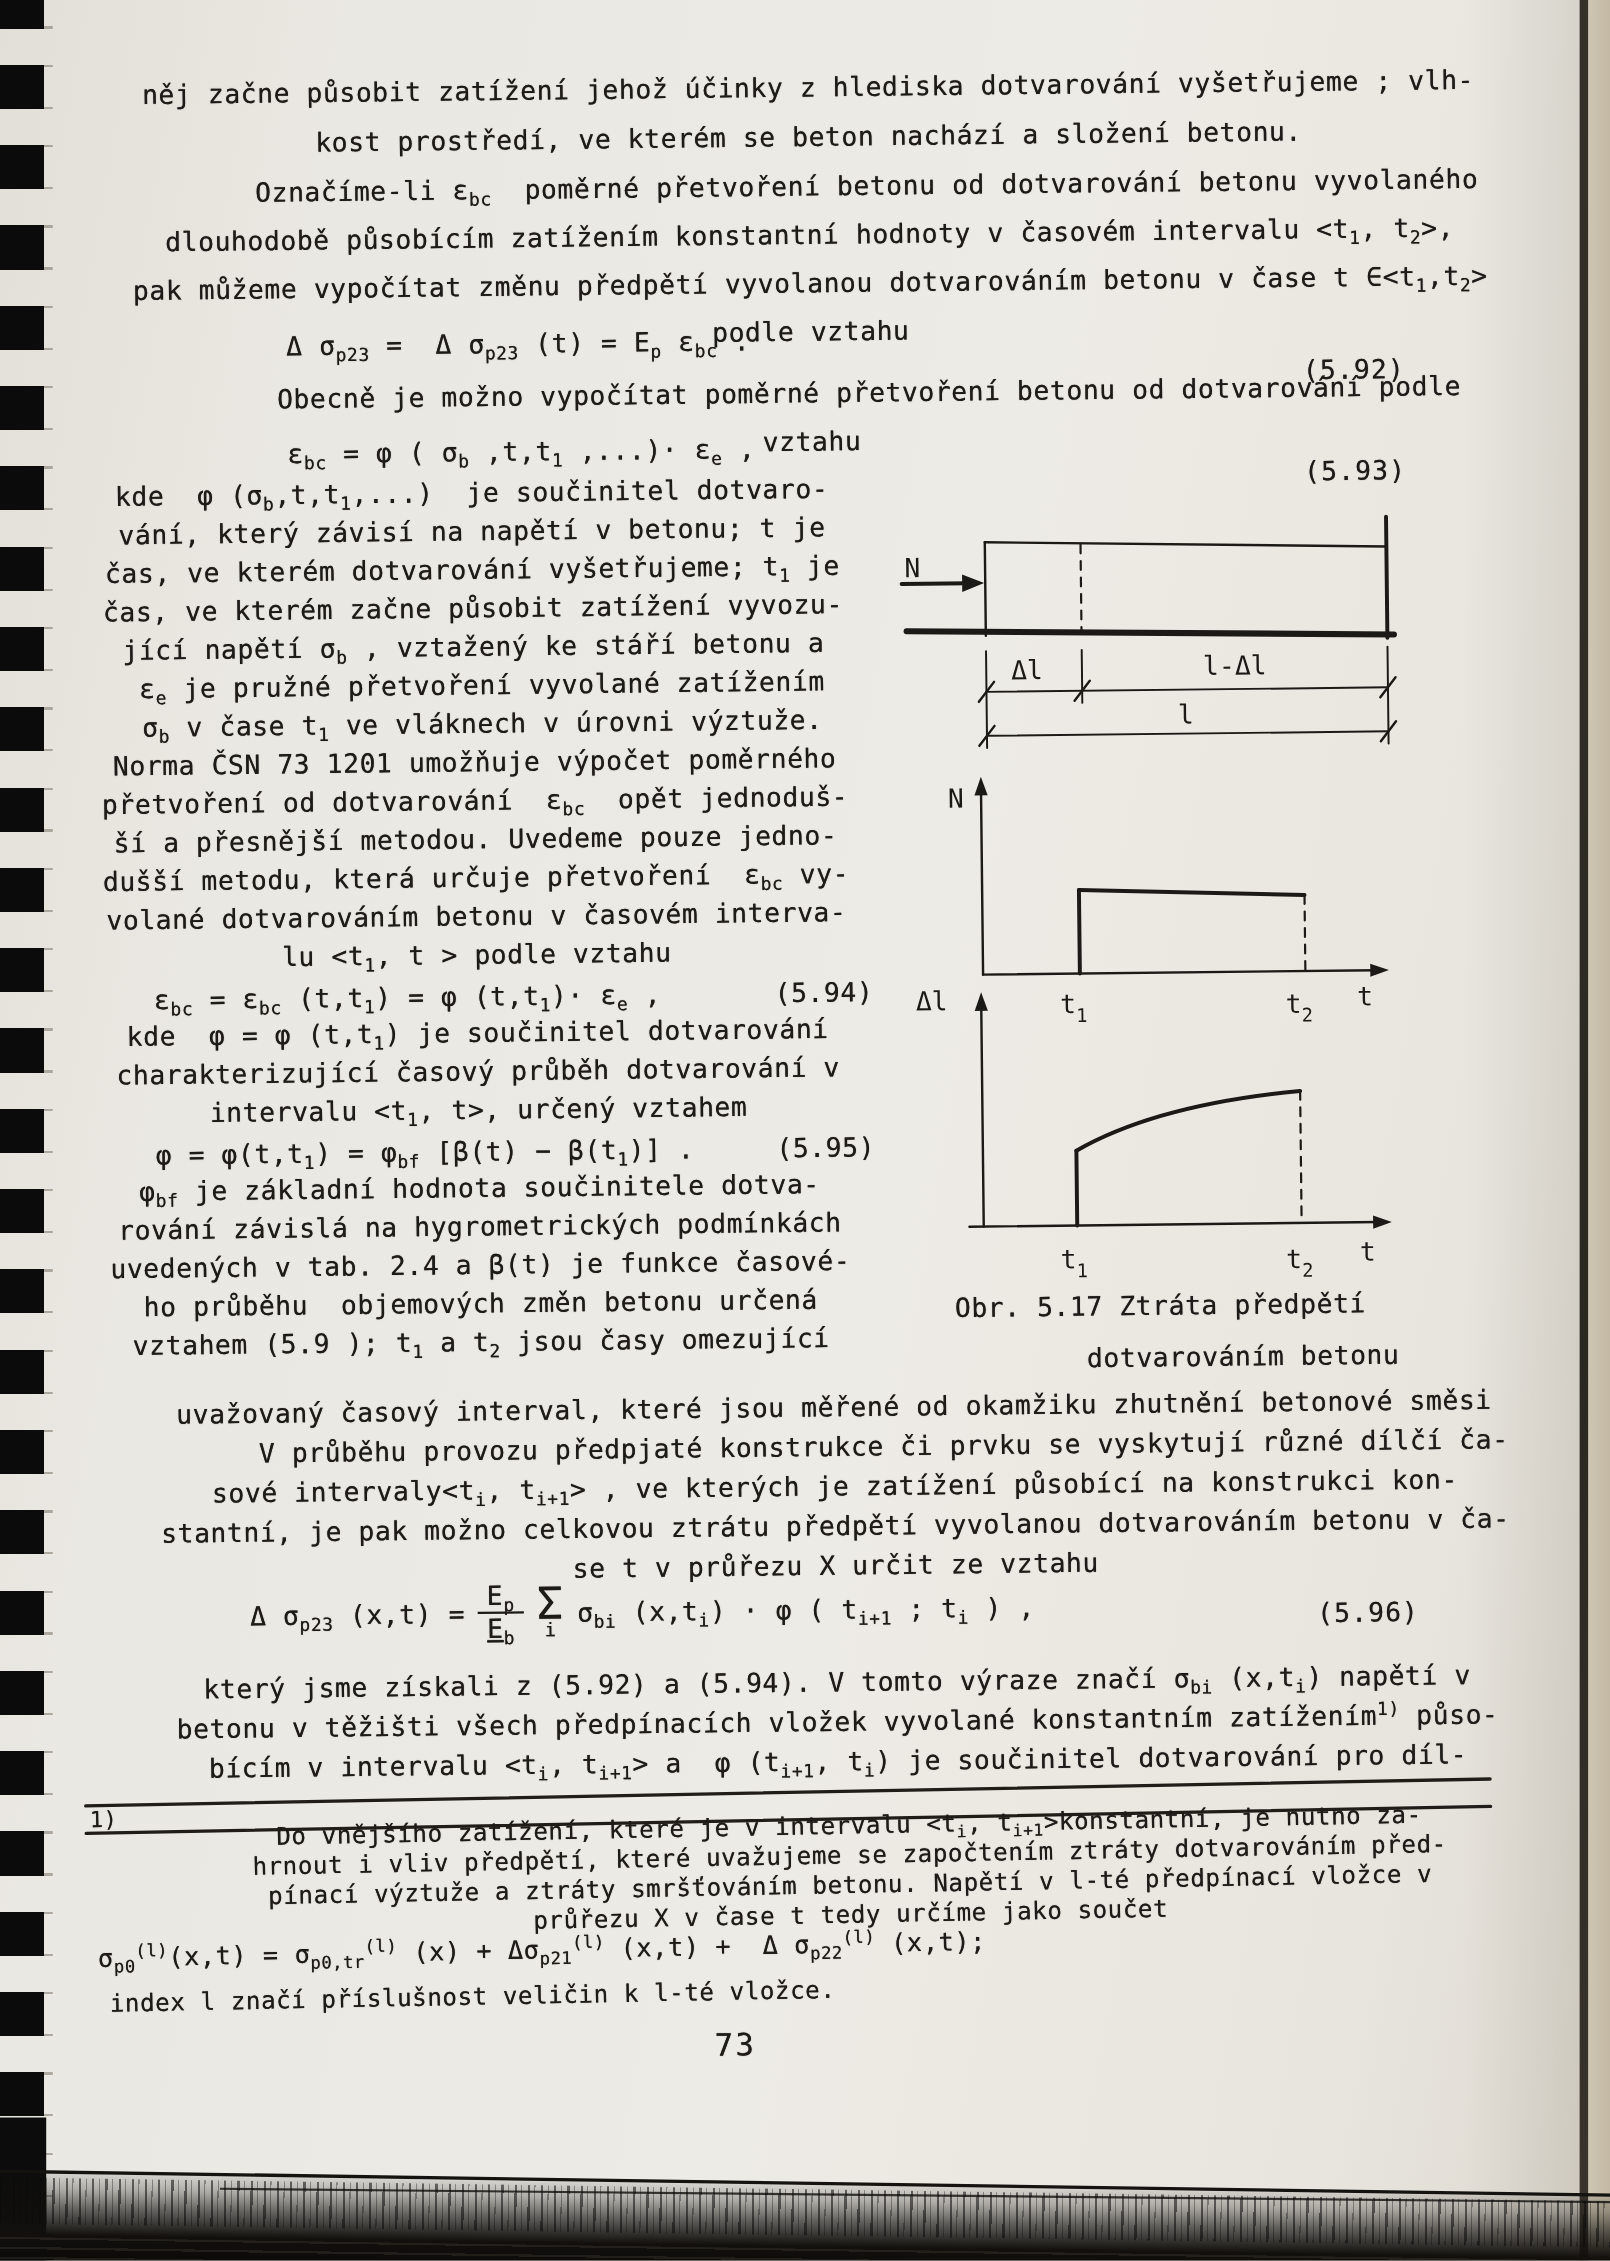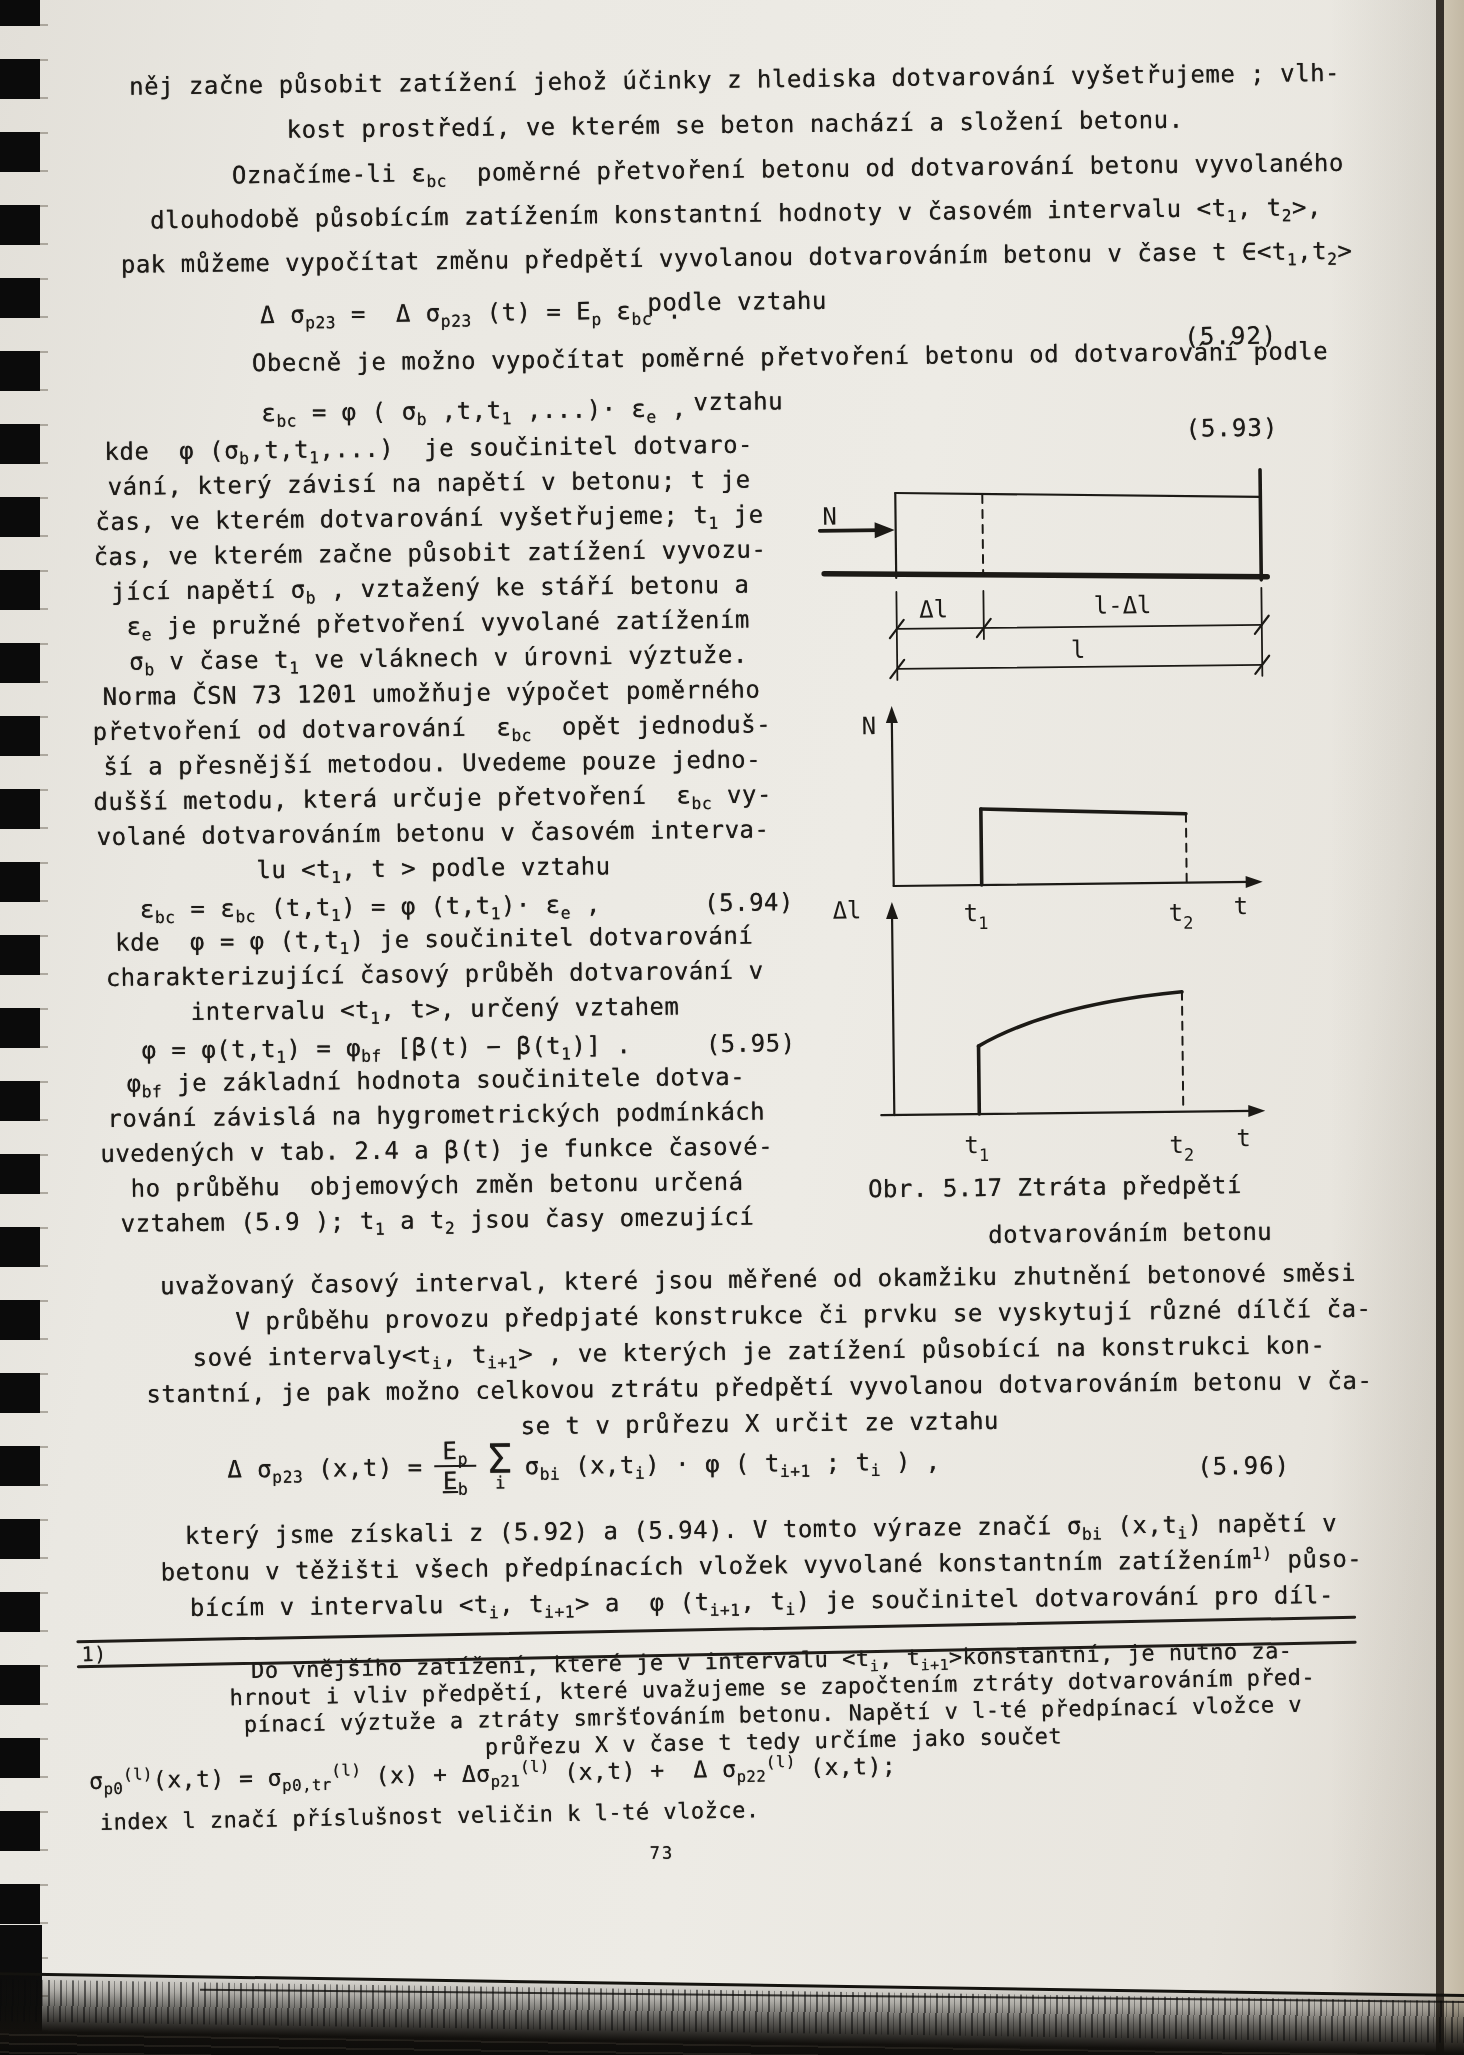--- a/index.html
+++ b/index.html
@@ -44,21 +44,21 @@
   .col-eq .f{padding-left:66px;}
   .eq96row{position:absolute;display:flex;align-items:center;gap:12px;white-space:pre;font-size:24px;letter-spacing:0.5px;text-shadow:0 0 0.7px rgba(32,29,25,.85);}
   .frac{display:inline-flex;flex-direction:column;align-items:center;line-height:1.05;}
   .frac .num{border-bottom:2.5px solid #1d1b18;padding:0 8px 1px 8px;}
   .frac .den{padding-top:2px;text-decoration:underline;}
   .sum{display:inline-flex;flex-direction:column;align-items:center;line-height:.85;}
   .sum .sum-sigma{font-size:40px;}
   .sum .sum-idx{font-size:17px;}
   .fnblock{position:absolute;left:0;top:1622px;right:0;height:260px;transform:rotate(-0.45deg);transform-origin:700px 120px;}
   .fnrule{position:absolute;height:3px;background:#201d19;border-radius:2px;}
-  .pageno{position:absolute;left:640px;top:1842px;font-size:17px;letter-spacing:2px;text-shadow:0 0 0.7px rgba(32,29,25,.85);}
+  .pageno{position:absolute;left:640px;top:1842px;font-size:28px;letter-spacing:2px;text-shadow:0 0 0.7px rgba(32,29,25,.85);}
 
   
   .figure{position:absolute;left:810px;top:468px;width:580px;height:790px;}
   .figure svg line,.figure svg path{stroke:#1c1a16;stroke-width:2.2;fill:none;stroke-linecap:round;}
   .figure svg .heavy{stroke-width:5.5;}
   .figure svg .semih{stroke-width:3.6;}
   .figure svg .dash{stroke-dasharray:8 7;stroke-width:2;}
   .figure svg .thin{stroke-width:1.8;}
   .figure svg polygon{fill:#1c1a16;stroke:none;}
   .figure svg text{fill:#1c1a16;font-family:"DejaVu Sans Mono","Liberation Mono",monospace;font-size:24px;text-anchor:middle;}

